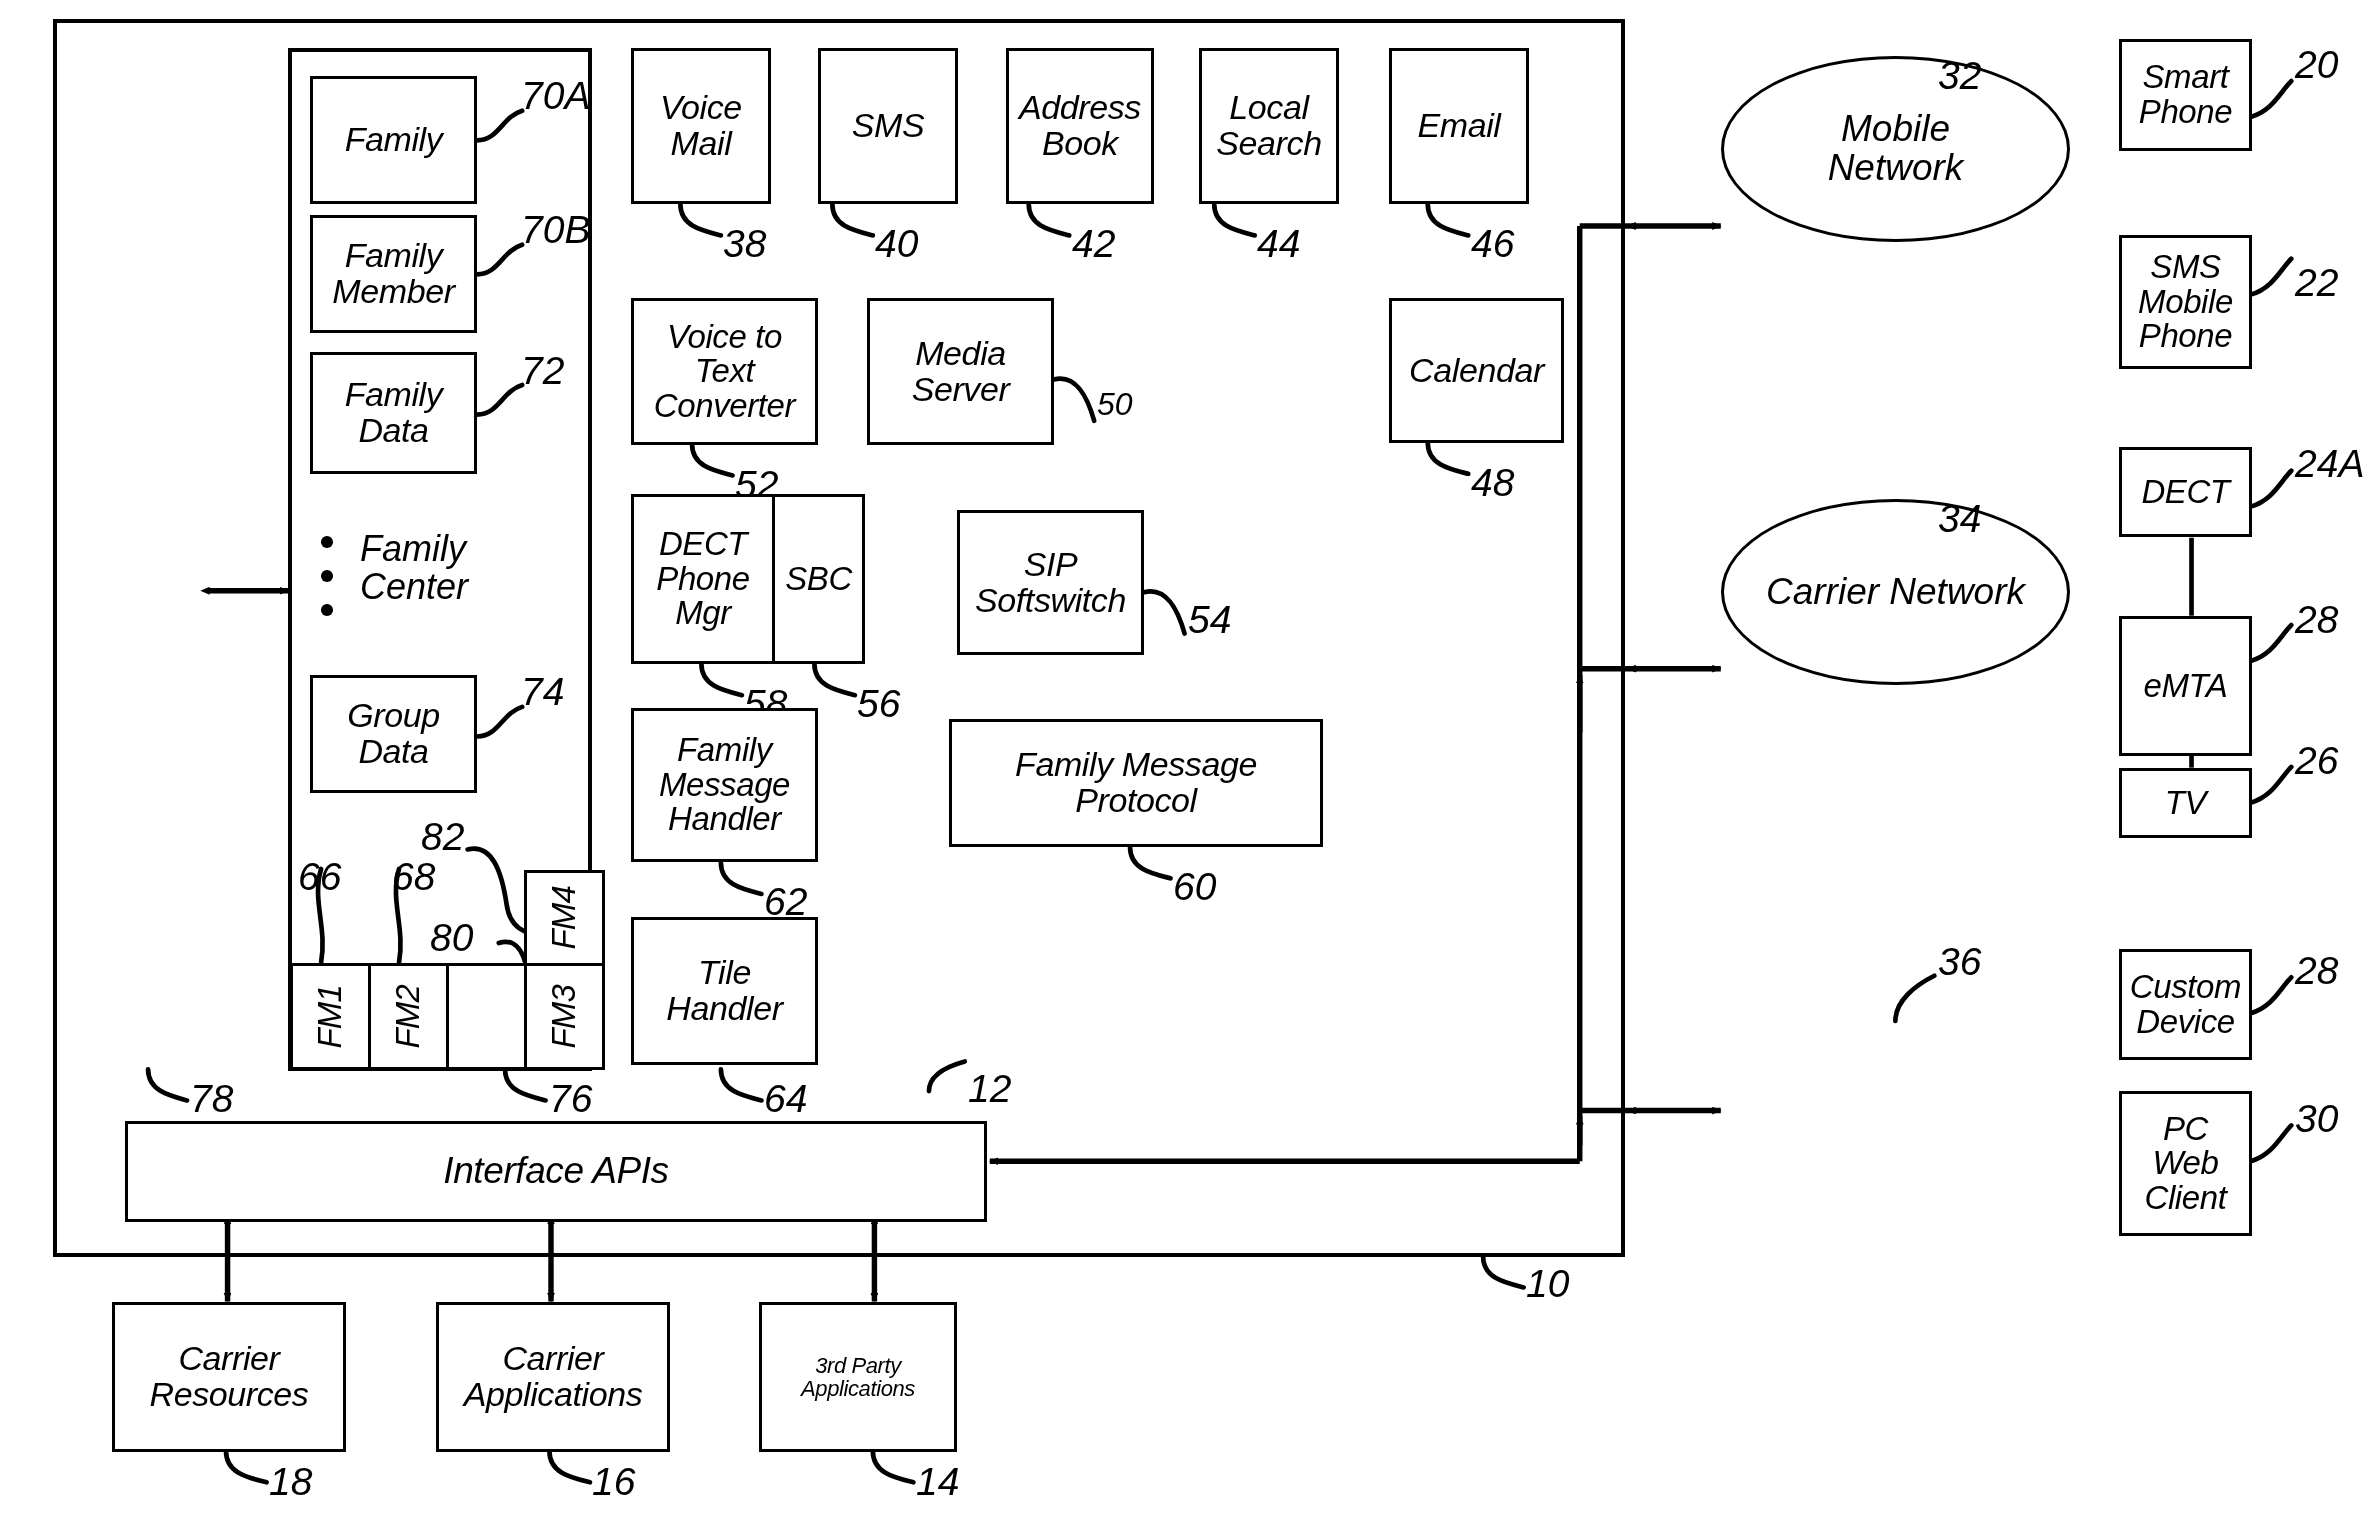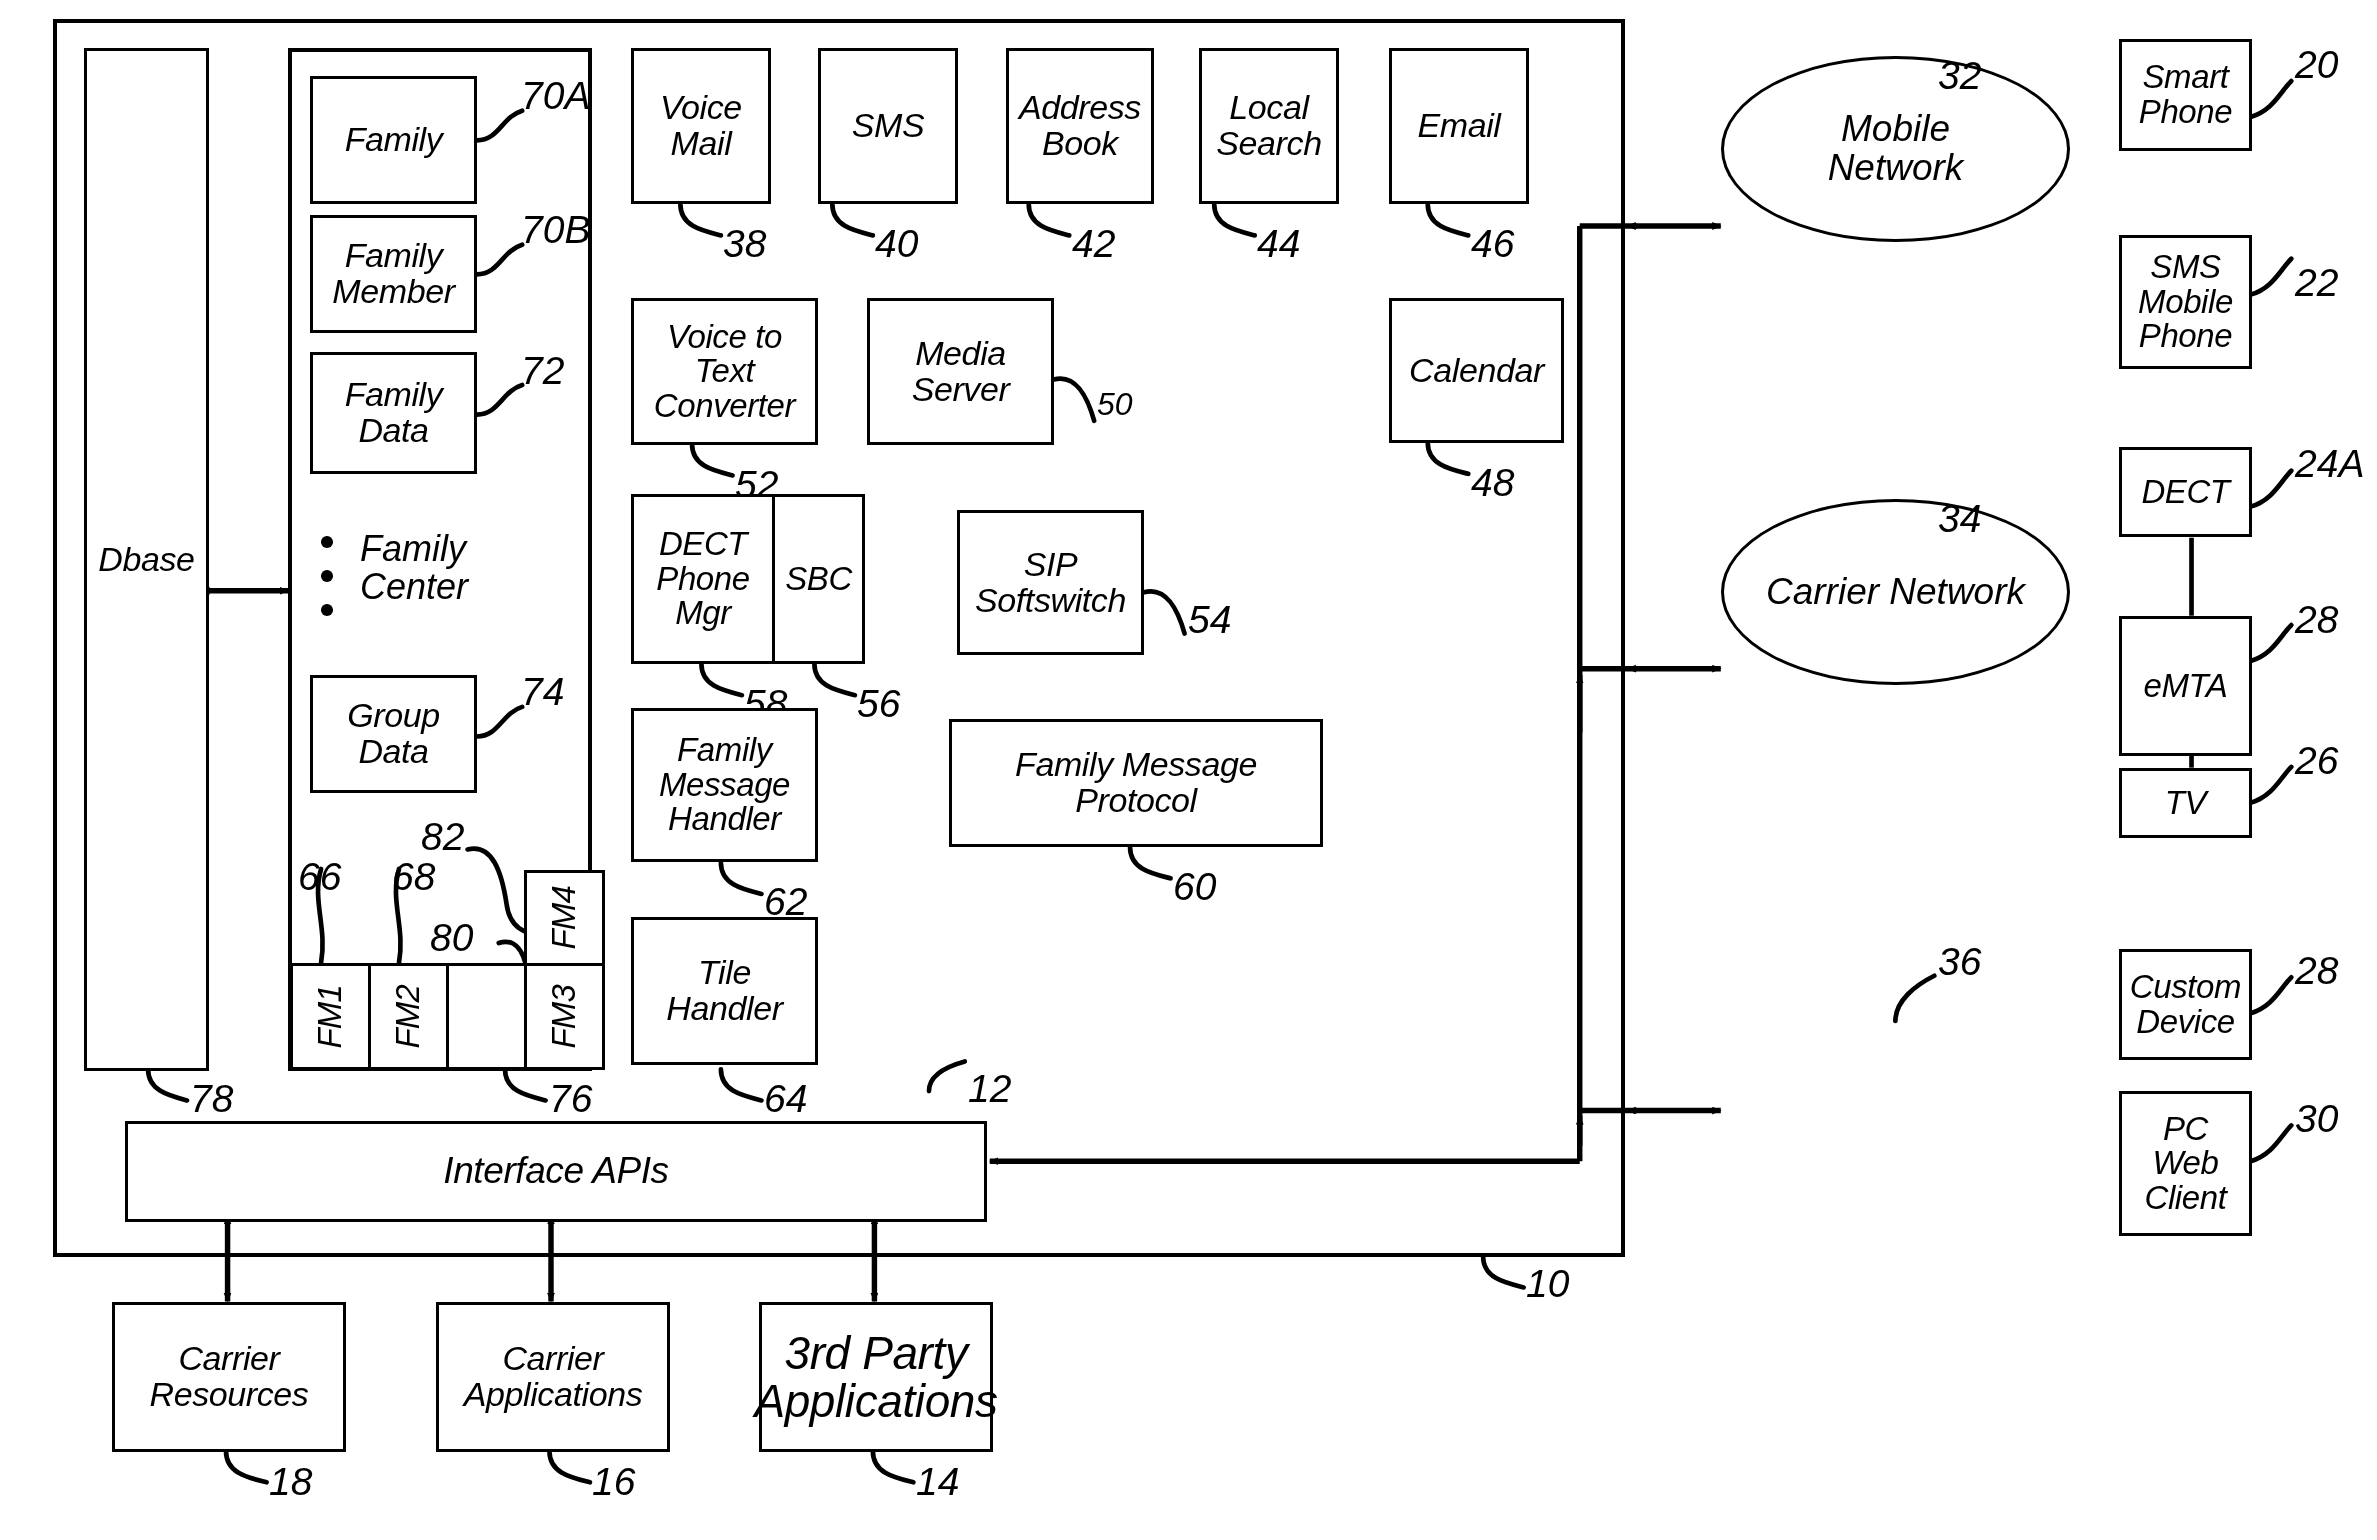--- a/index.html
+++ b/index.html
@@ -219,23 +219,20 @@
       <path d="M2888,1030 C2916,1022 2926,998 2940,984"></path>
 
       <path d="M2888,1300 C2916,1292 2926,1268 2940,1254"></path>
 
       <path d="M2888,1490 C2916,1482 2926,1458 2940,1444"></path>
     </g>
   </svg>
 
   <div class="container-box" style="left:53px; top:18.7px; width:1572px; height:1238px;"></div>
 
-  <div class="node" style="left:84px; top:48px; width:125px; height:1023px; font-size:34px;">
-    <span class="lbl">Dbase</span>
-  </div>
   <div class="ref" style="left:190px; top:1079px; font-size:39px;">78</div>
 
   <div class="container-box" style="left:288px; top:48px; width:304px; height:1023px;"></div>
 
   <div class="node" style="left:310px; top:76px; width:167px; height:128px; font-size:34px;">
     <span class="lbl" style="white-space:pre-line;">Family</span>
   </div>
   <div class="ref" style="left:521px; top:76px; font-size:39px;">70A</div>
 
   <div class="node" style="left:310px; top:215px; width:167px; height:118px; font-size:34px;">
@@ -379,21 +376,21 @@
 Resources</span>
   </div>
   <div class="ref" style="left:269px; top:1462px; font-size:39px;">18</div>
 
   <div class="node" style="left:436px; top:1302px; width:234px; height:150px; font-size:34px;">
     <span class="lbl" style="white-space:pre-line;">Carrier
 Applications</span>
   </div>
   <div class="ref" style="left:592px; top:1462px; font-size:39px;">16</div>
 
-  <div class="node" style="left:759px; top:1302px; width:234px; height:150px; font-size:46px;">
+  <div class="node" style="left:759px; top:1302px; width:198px; height:150px; font-size:22px;">
     <span class="lbl" style="white-space:pre-line;">3rd Party
 Applications</span>
   </div>
   <div class="ref" style="left:916px; top:1462px; font-size:39px;">14</div>
 
   <div class="ellipse-node" style="left:1721px; top:56px; width:349px; height:186px; font-size:37px;">
     <span class="lbl" style="white-space:pre-line;">Mobile
 Network</span>
   </div>
   <div class="ref" style="left:1938px; top:56px; font-size:39px;">32</div>

